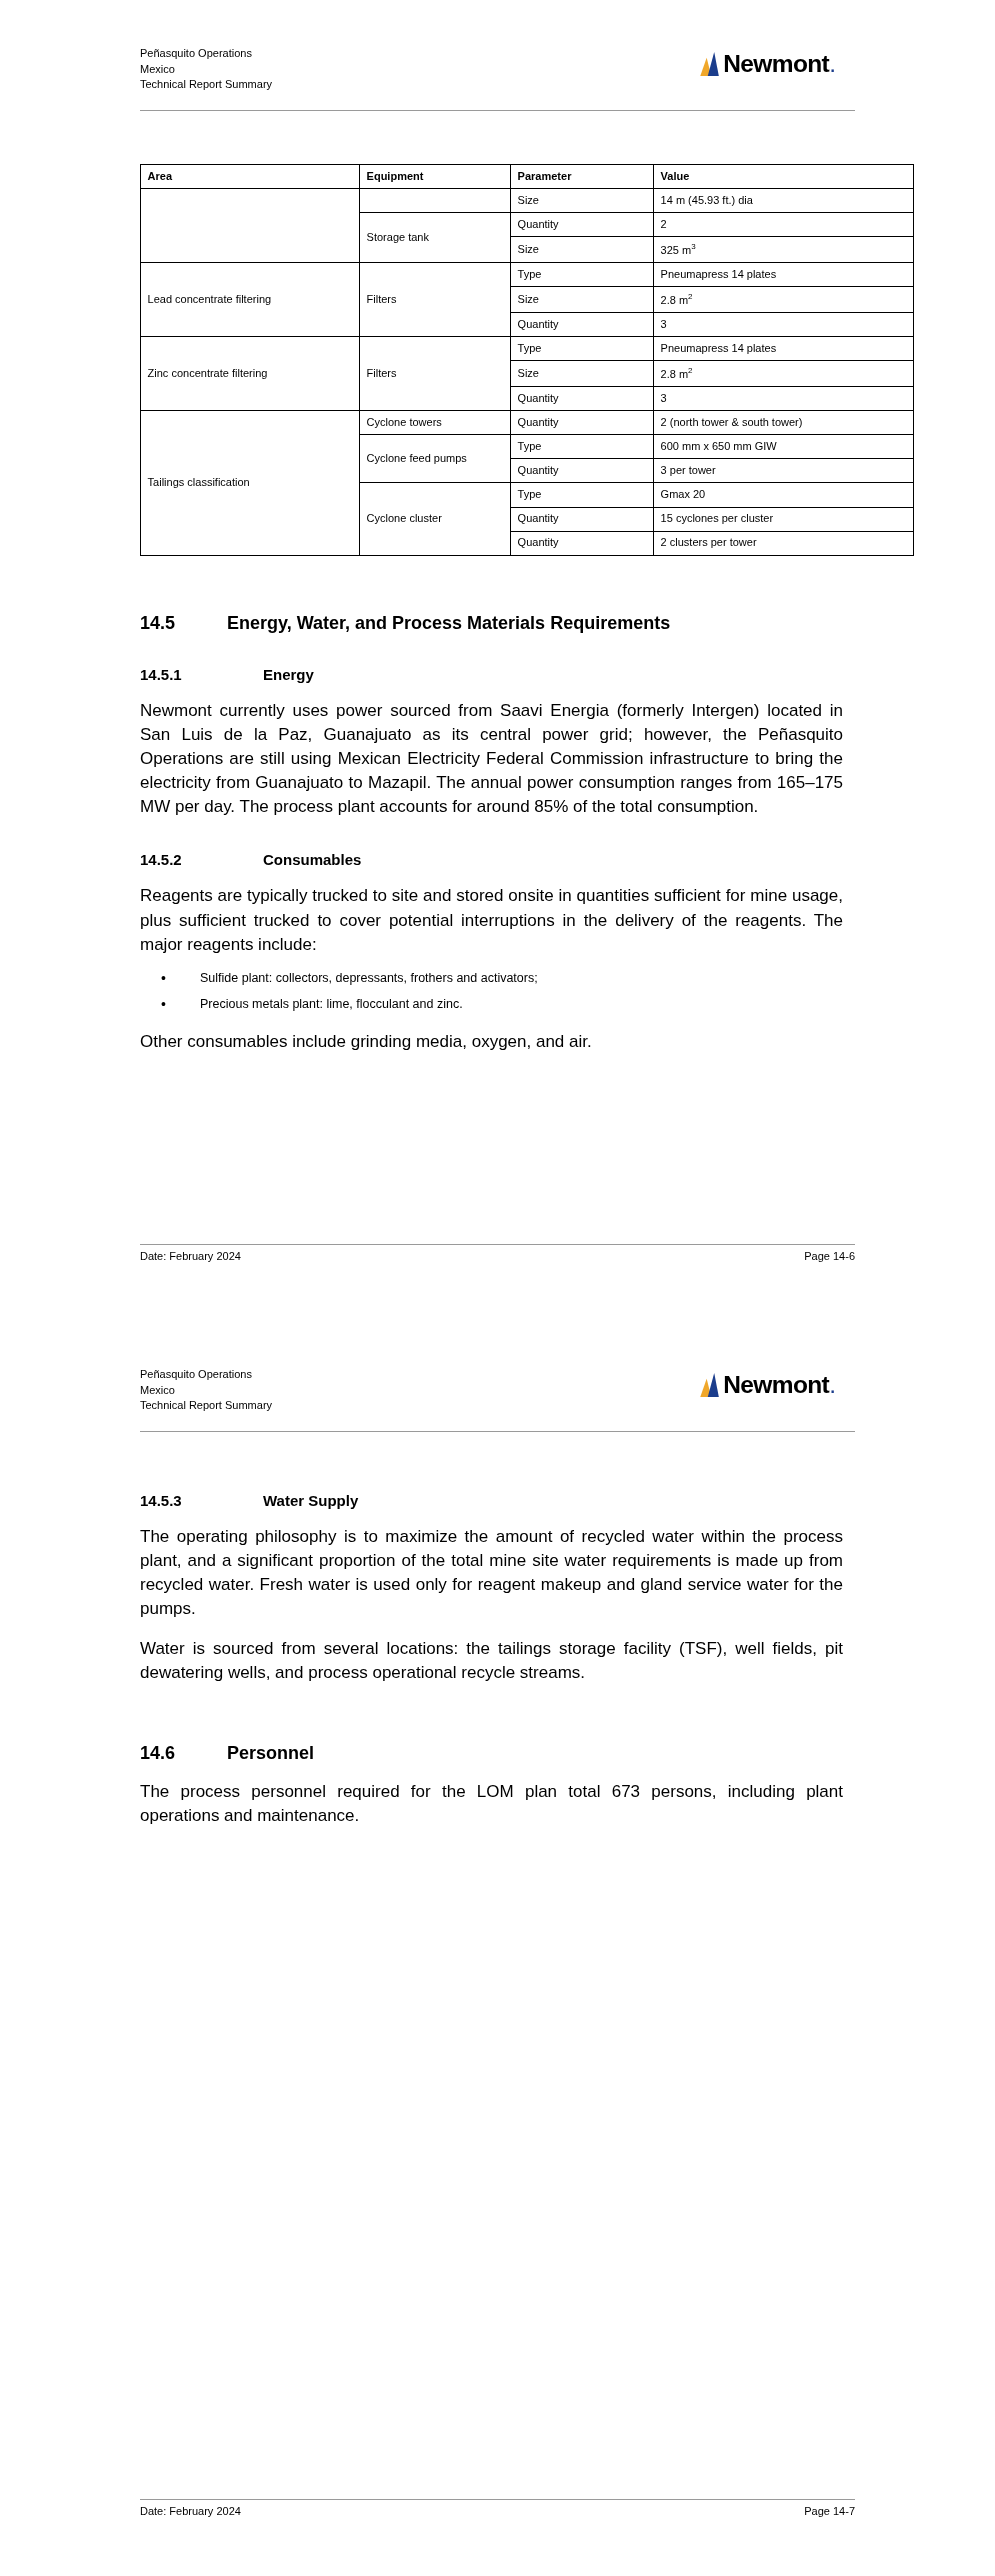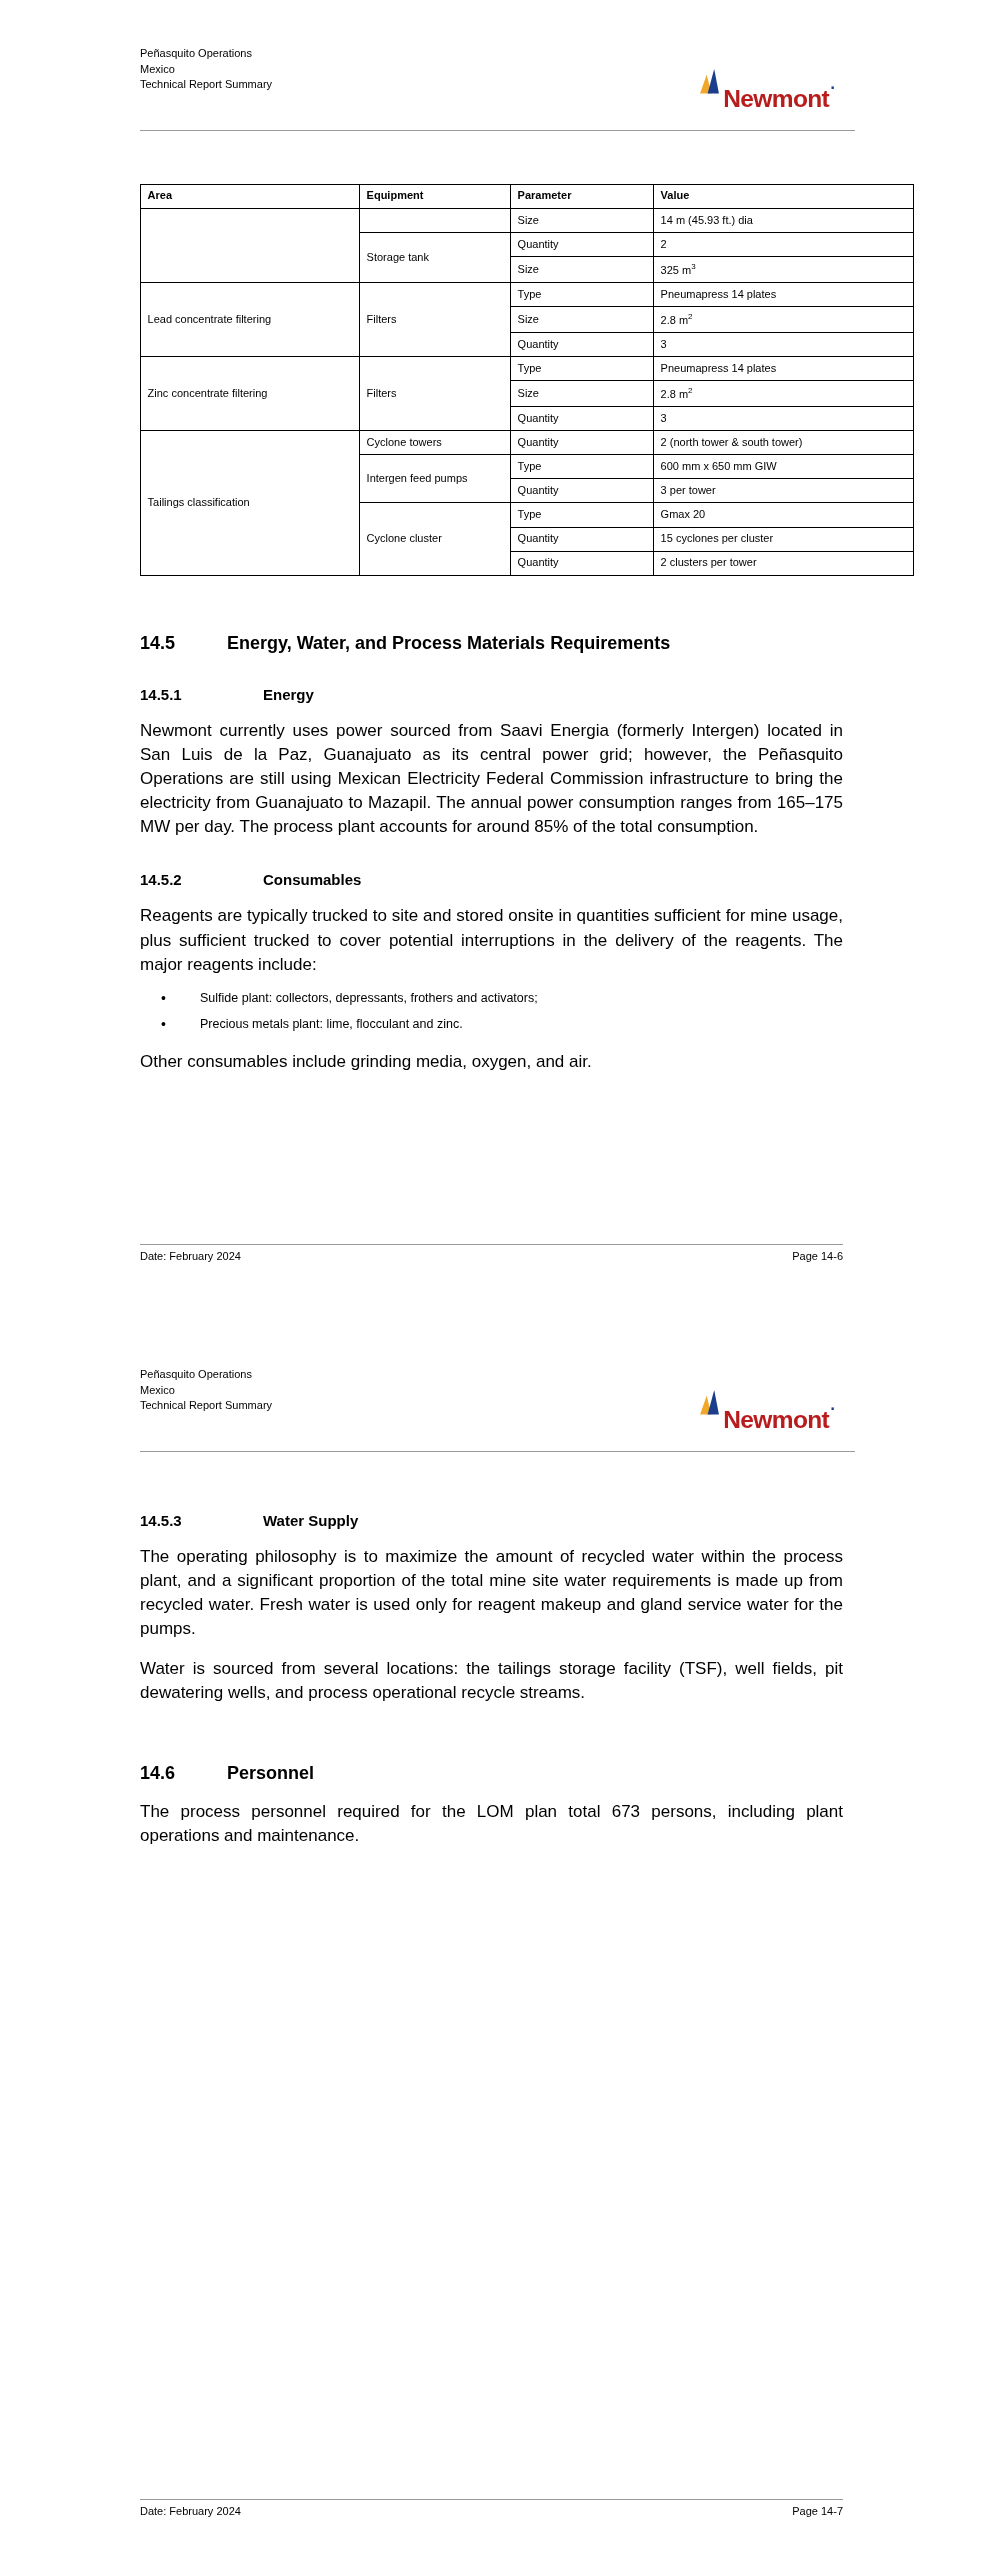--- a/index.html
+++ b/index.html
@@ -45,38 +45,37 @@
     position: relative;
     width: 19px;
     height: 24.5px;
     margin-right: 3.8px;
   }
   .logo-text {
     font-family: "Liberation Sans", sans-serif;
     font-weight: bold;
     font-size: 24.5px;
     letter-spacing: -0.6px;
-    color: #b91c1c;
-    margin-top: 35px;
+    color: #000000;
   }
   .logo-dot {
     display: inline-block;
     font-size: 24.5px;
     color: #1b3d8c;
   }
   .header-rule {
     margin-top: 17px;
     border-top: 0.9px solid #9a9a9a;
   }
 
   
   .footer {
     position: absolute;
     left: 140px;
-    right: 152px;
+    right: 140px;
     bottom: 59px;
   }
   .footer-rule {
     border-top: 0.9px solid #9a9a9a;
     margin-bottom: 4.7px;
   }
   .footer-row {
     display: flex;
     justify-content: space-between;
     font-size: 11px;
@@ -235,21 +234,21 @@
         <td>3</td>
       </tr>
 
       <tr>
         <td rowspan="6">Tailings classification</td>
         <td>Cyclone towers</td>
         <td>Quantity</td>
         <td>2 (north tower &amp; south tower)</td>
       </tr>
       <tr>
-        <td rowspan="2">Intergen feed pumps</td>
+        <td rowspan="2">Cyclone feed pumps</td>
         <td>Type</td>
         <td>600 mm x 650 mm GIW</td>
       </tr>
       <tr>
         <td>Quantity</td>
         <td>3 per tower</td>
       </tr>
       <tr>
         <td rowspan="3">Cyclone cluster</td>
         <td>Type</td>

